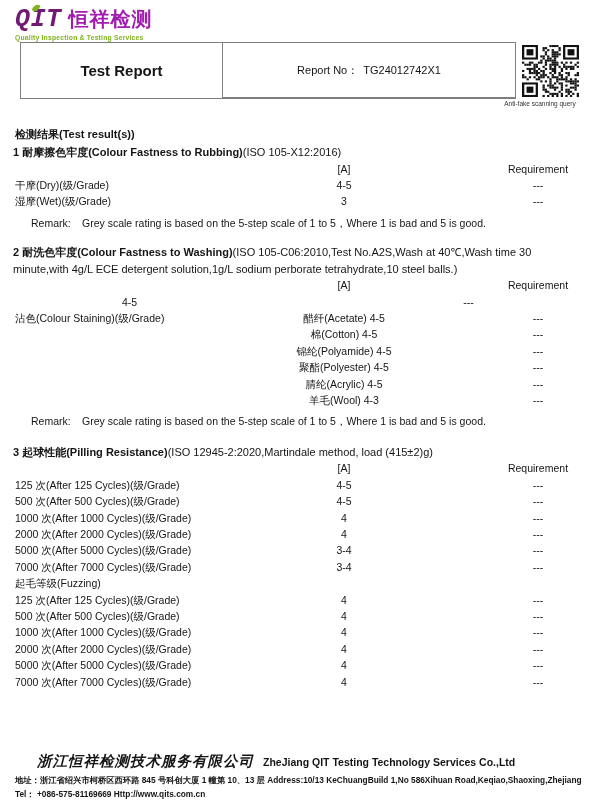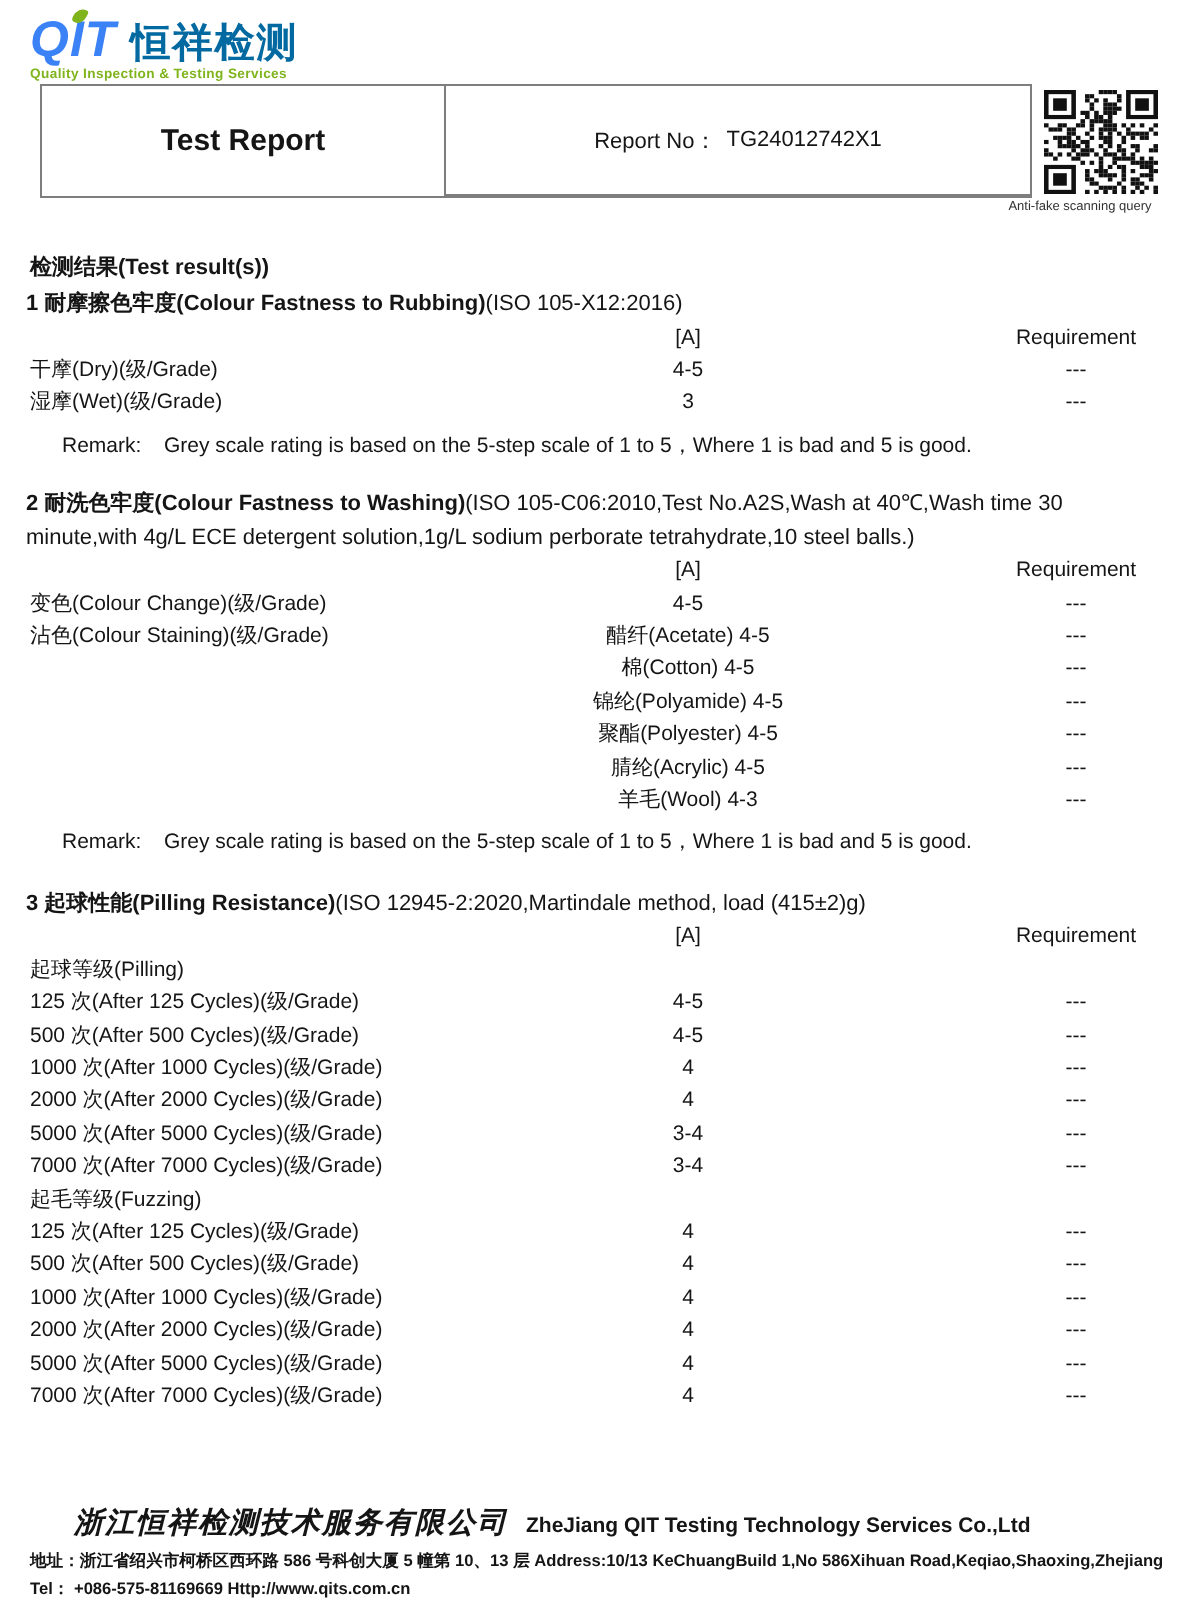--- a/index.html
+++ b/index.html
@@ -55,22 +55,22 @@
   .f-addr{font-size:8.3px;font-weight:bold;margin-top:4px;white-space:nowrap;}
   .f-tel{font-size:8.3px;font-weight:bold;margin-top:3px;}
 </style>
 </head>
 <body>
 
 <div class="page">
 
   <div class="logo">
     <div class="logo-row">
-      <span class="logo-qit" style="color: #3b82f6;"><span>Q</span><span class="i-wrap"><span class="i-leaf" style="background: rgb(127, 180, 28);"></span><span>I</span></span><span>T</span></span>
-      <span class="logo-cn" style="color: #0369a1;">恒祥检测</span>
+      <span class="logo-qit" style="color: #701a75; font-family: Liberation Mono, monospace;"><span>Q</span><span class="i-wrap"><span class="i-leaf" style="background: rgb(127, 180, 28);"></span><span>I</span></span><span>T</span></span>
+      <span class="logo-cn" style="color: #a21caf;">恒祥检测</span>
     </div>
     <div class="logo-tagline" style="color: rgb(127, 180, 28);">Quality Inspection &amp; Testing Services</div>
   </div>
 
   <div class="hdr-table">
     <div class="hdr-left">Test Report</div>
     <div class="hdr-right">
       <div class="hdr-cell top">
         <span>Report No：</span>
         <span>TG24012742X1</span>
@@ -328,21 +328,20 @@
         </div>
         <div class="section s2">
           <div class="sec-title"><b>2 耐洗色牢度(Colour Fastness to Washing)</b>(ISO 105-C06:2010,Test No.A2S,Wash at 40℃,Wash time 30 minute,with 4g/L ECE detergent solution,1g/L sodium perborate tetrahydrate,10 steel balls.)</div>
           <div class="row">
             <div class="cell label"></div>
             <div class="cell val">[A]</div>
             <div class="cell gap"></div>
             <div class="cell req">Requirement</div>
           </div>
           <div class="row">
-            <div class="cell label">变色(Colour Change)(级/Grade)</div>
             <div class="cell val">4-5</div>
             <div class="cell gap"></div>
             <div class="cell req">---</div>
           </div>
           <div class="row">
             <div class="cell label">沾色(Colour Staining)(级/Grade)</div>
             <div class="cell val">醋纤(Acetate) 4-5</div>
             <div class="cell gap"></div>
             <div class="cell req">---</div>
           </div>
@@ -381,26 +380,20 @@
             <div class="remark-text">Grey scale rating is based on the 5-step scale of 1 to 5，Where 1 is bad and 5 is good.</div>
           </div>
         </div>
         <div class="section s3">
           <div class="sec-title"><b>3 起球性能(Pilling Resistance)</b>(ISO 12945-2:2020,Martindale method, load (415±2)g)</div>
           <div class="row">
             <div class="cell label"></div>
             <div class="cell val">[A]</div>
             <div class="cell gap"></div>
             <div class="cell req">Requirement</div>
-          </div>
-          <div class="row">
-            <div class="cell label">起球等级(Pilling)</div>
-            <div class="cell val"></div>
-            <div class="cell gap"></div>
-            <div class="cell req"></div>
           </div>
           <div class="row">
             <div class="cell label">125 次(After 125 Cycles)(级/Grade)</div>
             <div class="cell val">4-5</div>
             <div class="cell gap"></div>
             <div class="cell req">---</div>
           </div>
           <div class="row">
             <div class="cell label">500 次(After 500 Cycles)(级/Grade)</div>
             <div class="cell val">4-5</div>
@@ -475,17 +468,17 @@
           </div>
         </div>
       </div>
   </div>
 
   <div class="footer">
     <div class="f-company">
       <span class="f-cn">浙江恒祥检测技术服务有限公司</span>
       <span class="f-en">ZheJiang QIT Testing Technology Services Co.,Ltd</span>
     </div>
-    <div class="f-addr">地址：浙江省绍兴市柯桥区西环路 586 号科创大厦 5 幢第 10、13 层  Address:10/13 KeChuangBuild 1,No 586Xihuan Road,Keqiao,Shaoxing,Zhejiang</div>
+    <div class="f-addr">地址：浙江省绍兴市柯桥区西环路 845 号科创大厦 1 幢第 10、13 层  Address:10/13 KeChuangBuild 1,No 586Xihuan Road,Keqiao,Shaoxing,Zhejiang</div>
     <div class="f-tel">Tel：  +086-575-81169669    Http://www.qits.com.cn</div>
   </div>
 
 </div>
 
 </body></html>

